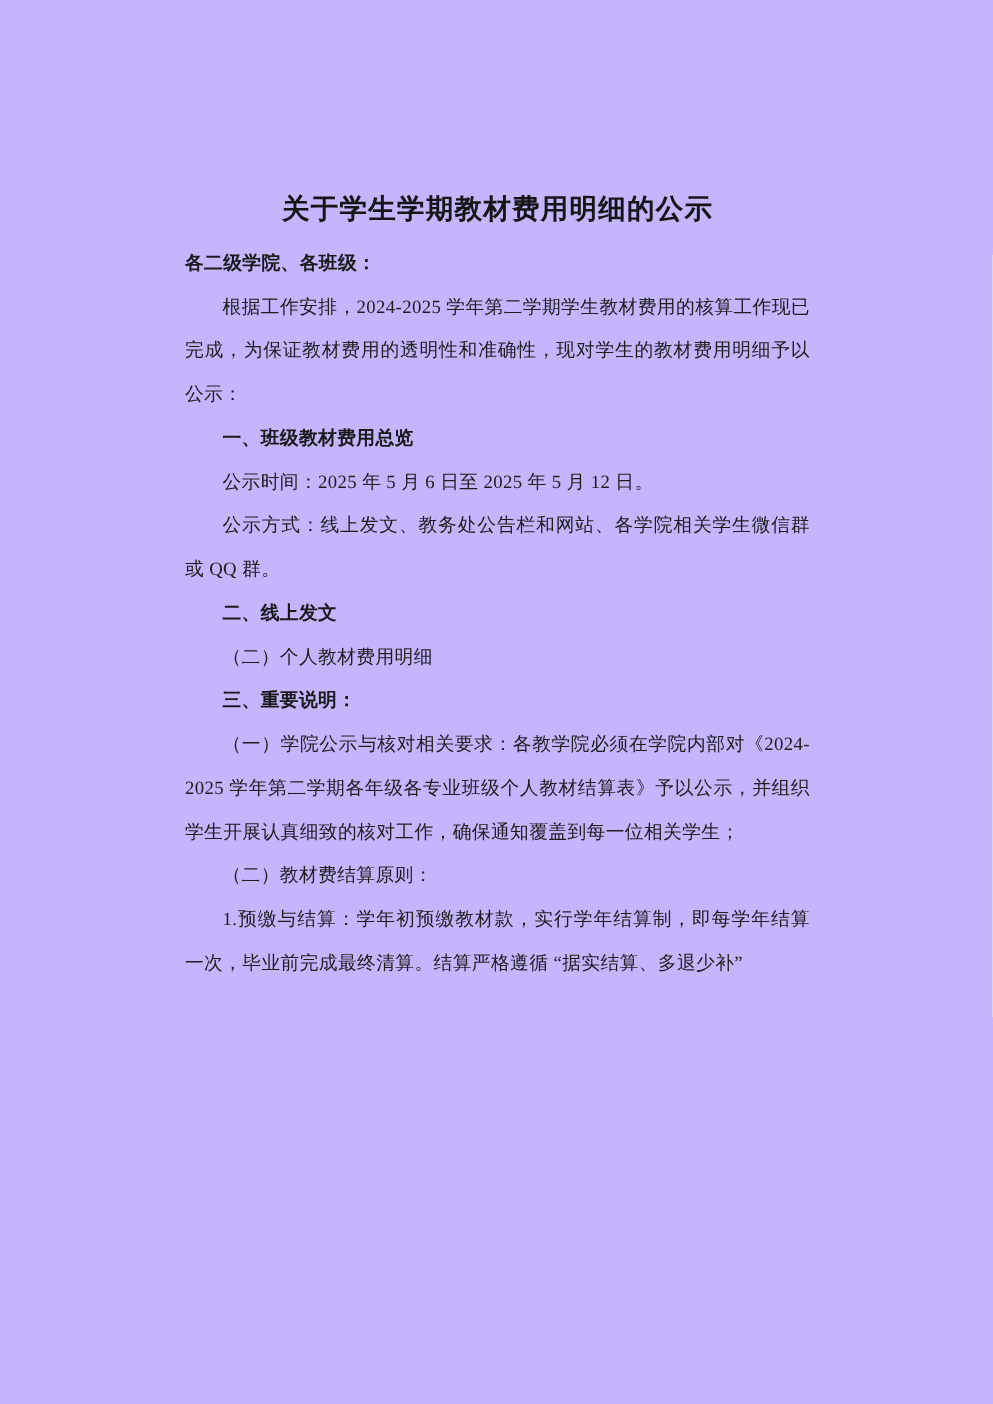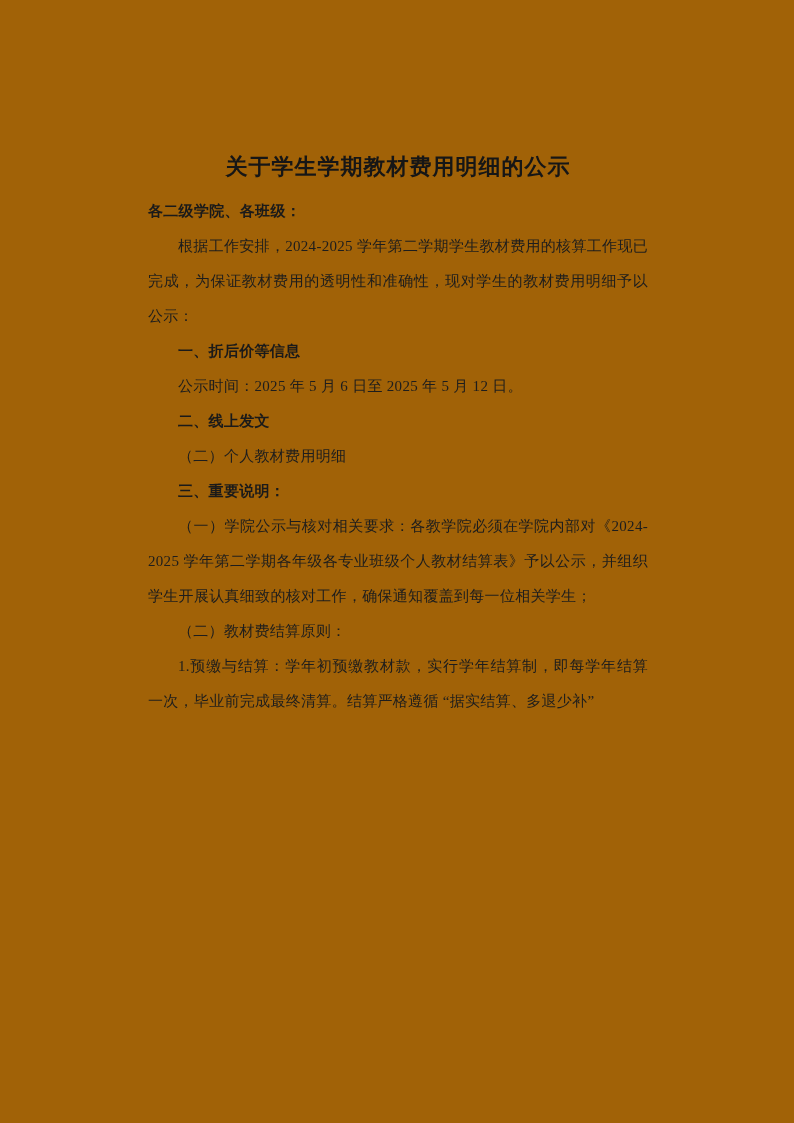--- a/index.html
+++ b/index.html
@@ -9,21 +9,21 @@
     height: 1123px;
     background: #ffffff;
     font-family: "Liberation Serif", "DejaVu Serif", serif;
   }
   .page {
     position: absolute;
     left: 0;
     top: 0;
     width: 794px;
     height: 1123px;
-    background: #a16207;
+    background: #c4b5fd;
     overflow: hidden;
   }
   .content {
     position: absolute;
     left: 148px;
     top: 150px;
     width: 500px;
     color: #1d1d1d;
   }
   .doc-title {
@@ -60,24 +60,25 @@
 
 <div class="page">
   <div class="content">
 
     <h1 class="doc-title">关于学生学期教材费用明细的公示</h1>
 
     <p class="salutation">各二级学院、各班级：</p>
 
     <p class="indent">根据工作安排，2024-2025 学年第二学期学生教材费用的核算工作现已完成，为保证教材费用的透明性和准确性，现对学生的教材费用明细予以公示：</p>
 
-    <p class="heading">一、折后价等信息</p>
+    <p class="heading">一、班级教材费用总览</p>
 
     <p class="indent">公示时间：2025 年 5 月 6 日至 2025 年 5 月 12 日。</p>
 
+    <p class="indent">公示方式：线上发文、教务处公告栏和网站、各学院相关学生微信群或 QQ 群。</p>
 
     <p class="heading">二、线上发文</p>
 
 
 
     <p class="indent">（二）个人教材费用明细</p>
 
 
     <p class="heading">三、重要说明：</p>
 

